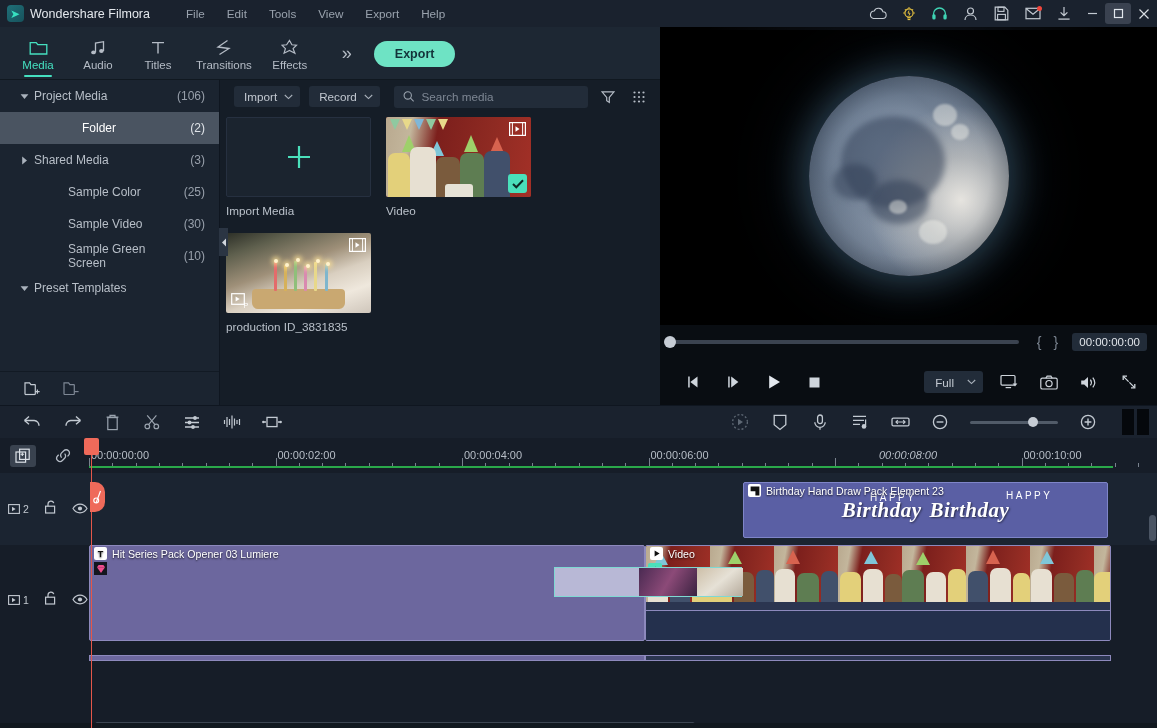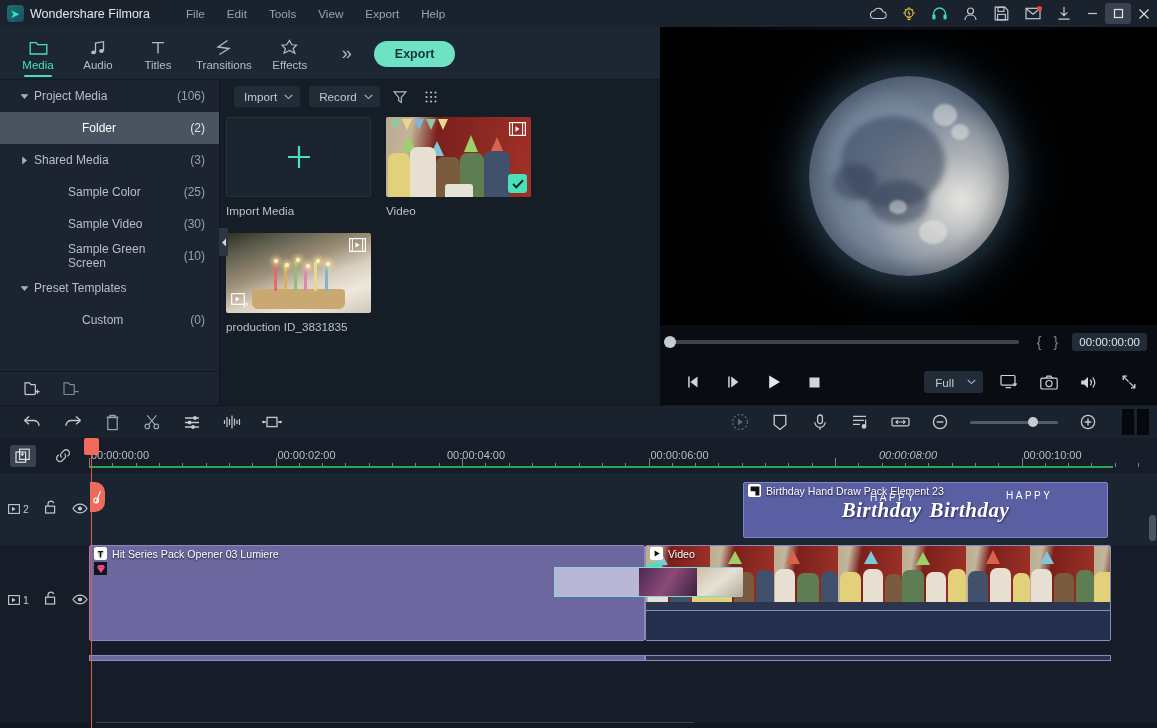--- a/index.html
+++ b/index.html
@@ -443,25 +443,20 @@
         </div>
         <div class="lib-row">
           <span class="lib-arrow">
             <svg width="9" height="7" viewBox="0 0 9 7">
               <path d="M0.6 1.2h7.8L4.5 6z" fill="#aab2bc"></path>
             </svg>
           </span>
           <span class="lib-name">Preset Templates</span>
           <span class="lib-count"></span>
         </div>
-        <div class="lib-row">
-          <span class="lib-arrow"></span>
-          <span class="lib-name lib-indent">Custom</span>
-          <span class="lib-count">(0)</span>
-        </div>
       </div>
     <div class="lib-foot">
       <div>
         <svg width="17" height="15" viewBox="0 0 17 15">
             <path d="M1 13.5V1.8h4.6l1.3 1.8h4.4" fill="none" stroke="#c3cad2" stroke-width="1.2"></path>
             <path d="M1 13.5h10.3" stroke="#c3cad2" stroke-width="1.2"></path>
             <path d="M11.3 3.6v9.9" stroke="#c3cad2" stroke-width="1.2"></path>
             <path d="M11.2 10.6h4.4M13.4 8.4v4.4" stroke="#c3cad2" stroke-width="1.2"></path>
           </svg>
       </div>
@@ -487,20 +482,27 @@
         <span>Import</span>
         <svg width="9" height="6" viewBox="0 0 9 6">
             <path d="M0.8 1L4.5 4.6 8.2 1" fill="none" stroke="#a9b1bb" stroke-width="1.1"></path>
           </svg>
       </div>
       <div class="mt-drop">
         <span>Record</span>
         <svg width="9" height="6" viewBox="0 0 9 6">
             <path d="M0.8 1L4.5 4.6 8.2 1" fill="none" stroke="#a9b1bb" stroke-width="1.1"></path>
           </svg>
+      </div>
+      <div class="mt-search">
+        <svg width="13" height="13" viewBox="0 0 13 13">
+            <circle cx="5.3" cy="5.3" r="4.1" fill="none" stroke="#9aa3ae" stroke-width="1.2"></circle>
+            <path d="M8.4 8.4l3.5 3.5" stroke="#9aa3ae" stroke-width="1.2"></path>
+          </svg>
+        <input type="text" placeholder="Search media" style="">
       </div>
       <div class="mt-ico">
         <svg width="14" height="14" viewBox="0 0 14 14">
             <path d="M1 1.8h12L8.3 7.4v5.1L5.7 10.8V7.4z" fill="none" stroke="#b5bcc6" stroke-width="1.2"></path>
           </svg>
       </div>
       <div class="mt-ico">
         <svg width="14" height="14" viewBox="0 0 14 14">
           <g fill="#b5bcc6">
             <circle cx="2.5" cy="2.5" r="1.1"></circle>
@@ -821,21 +823,21 @@
           <div class="rl-tick" style="left: 163.188px; height: 4px;"></div>
           <div class="rl-label" style="left: 188.5px;">00:00:02:00</div>
           <div class="rl-tick" style="left: 186.5px; height: 9px;"></div>
           <div class="rl-tick" style="left: 209.812px; height: 4px;"></div>
           <div class="rl-tick" style="left: 233.125px; height: 4px;"></div>
           <div class="rl-tick" style="left: 256.438px; height: 4px;"></div>
           <div class="rl-tick" style="left: 279.75px; height: 4px;"></div>
           <div class="rl-tick" style="left: 303.062px; height: 4px;"></div>
           <div class="rl-tick" style="left: 326.375px; height: 4px;"></div>
           <div class="rl-tick" style="left: 349.688px; height: 4px;"></div>
-          <div class="rl-label" style="left: 358px;">00:00:04:00</div>
+          <div class="rl-label" style="left: 375px;">00:00:04:00</div>
           <div class="rl-tick" style="left: 373px; height: 9px;"></div>
           <div class="rl-tick" style="left: 396.312px; height: 4px;"></div>
           <div class="rl-tick" style="left: 419.625px; height: 4px;"></div>
           <div class="rl-tick" style="left: 442.938px; height: 4px;"></div>
           <div class="rl-tick" style="left: 466.25px; height: 4px;"></div>
           <div class="rl-tick" style="left: 489.562px; height: 4px;"></div>
           <div class="rl-tick" style="left: 512.875px; height: 4px;"></div>
           <div class="rl-tick" style="left: 536.188px; height: 4px;"></div>
           <div class="rl-label" style="left: 561.5px;">00:00:06:00</div>
           <div class="rl-tick" style="left: 559.5px; height: 9px;"></div>

